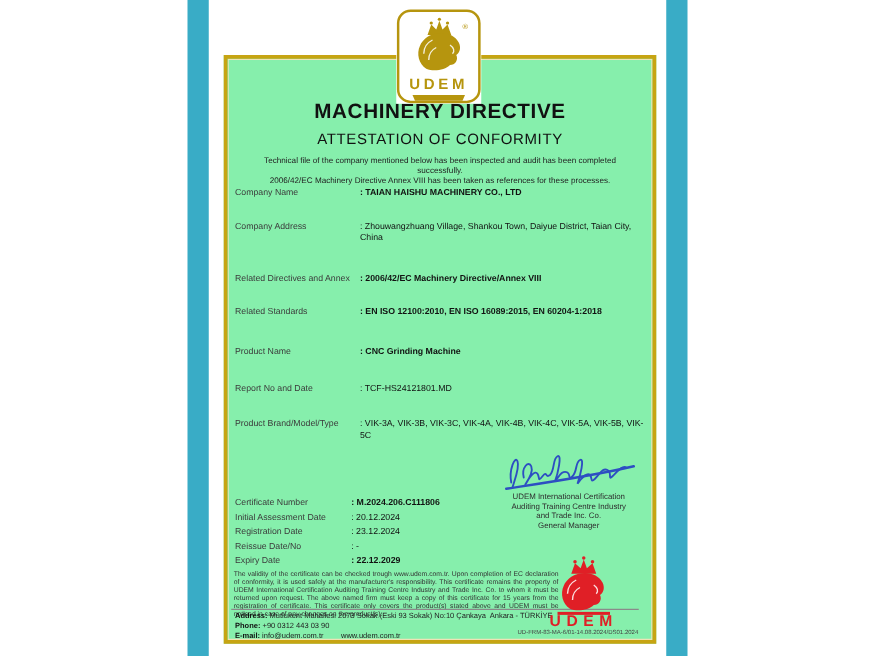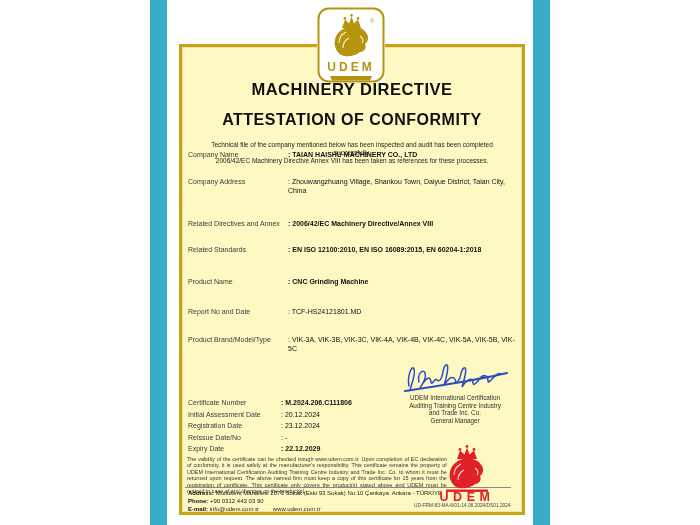--- a/index.html
+++ b/index.html
@@ -7,33 +7,33 @@
     width:700px;height:525px;background:#ffffff;position:relative;overflow:hidden;
     font-family:"Liberation Sans","DejaVu Sans",sans-serif;
     -webkit-font-smoothing:antialiased;
   }
   .teal-bar{position:absolute;top:0;width:17px;height:525px;background:#39acc6;}
   .teal-left{left:150px;}
   .teal-right{left:533px;}
 
   .cert{
     position:absolute;left:179px;top:44px;width:346px;height:471px;
-    box-sizing:border-box;border:3px solid #c7a413;background:#fef9c3;
+    box-sizing:border-box;border:3px solid #c7a413;background:#86efac;
     box-shadow:inset 0 0 0 1px #efe3b6;
   }
 
   .logo-top{
     position:absolute;left:317px;top:7px;width:68px;height:76px;background:#fff;z-index:5;
   }
   .logo-top svg{display:block;}
 
   
   .title-wrap{position:absolute;left:0;top:33px;width:100%;text-align:center;color:#111;}
   .title-line1{font-size:16.5px;font-weight:bold;letter-spacing:.5px;line-height:18px;margin:0;}
-  .title-line2{font-size:16px;font-weight:bold;letter-spacing:.5px;line-height:19px;margin:12px;}
+  .title-line2{font-size:12px;font-weight:normal;letter-spacing:.5px;line-height:19px;margin:4px;}
   .subtitle1{font-size:6.5px;line-height:8px;color:#222;max-width:300px;margin:2px auto 0;}
   .subtitle2{font-size:6.5px;line-height:8px;color:#222;margin:0 auto;}
 
   
   .frow{position:absolute;left:6px;right:6px;display:flex;font-size:7px;line-height:8.5px;color:#111;}
   .frow .lbl{width:100px;flex:none;color:#3b3b3b;}
   .frow .val{flex:1;}
   .v-bold{font-weight:bold;}
 
   

